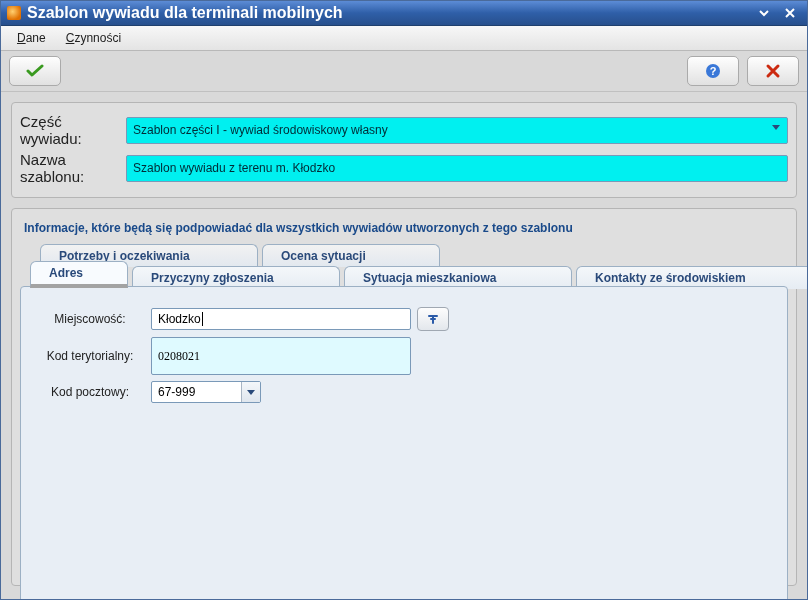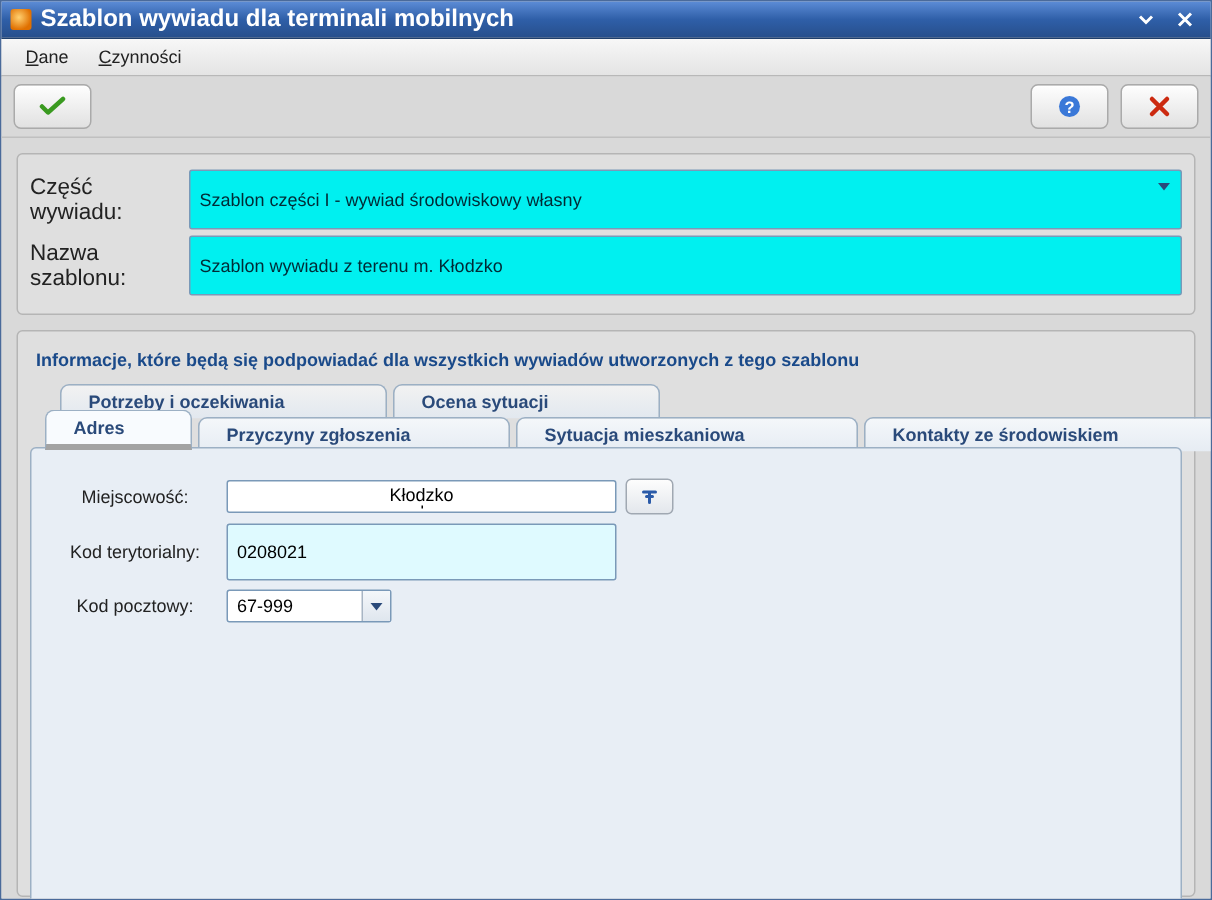--- a/index.html
+++ b/index.html
@@ -106,21 +106,21 @@
     margin: 4px 0;
   }
   .form-row label {
     width: 106px;
     text-align: left;
     color: #222;
     font-size: 15px;
   }
   .combo, .textfield {
     flex: 1;
-    height: 40px;
+    height: 27px;
     box-sizing: border-box;
     border: 1px solid #7a99b8;
     background: #00f0f0;
     color: #002b36;
     padding: 2px 6px;
     font-family: inherit;
     font-size: 12px;
     border-radius: 2px;
   }
   .combo {
@@ -226,21 +226,21 @@
     font-size: 12px;
     border-radius: 2px;
     color:#000;
   }
   .cyan-input {
     height: 38px;
     box-sizing: border-box;
     border: 1px solid #7a99b8;
     background: #dffaff;
     padding: 12px 6px;
-    font-family: Liberation Sans, sans-serif;
+    font-family: Liberation Serif, serif;
     font-size: 12px;
     border-radius: 2px;
     color:#000;
   }
   .small-btn {
     height: 22px;
     width: 30px;
     margin-left: 6px;
     border: 1px solid #a0a8b2;
     border-radius: 4px;
@@ -362,21 +362,21 @@
               <span>Sytuacja mieszkaniowa</span>
             </div>
           <div class="tab inactive" style="min-width:210px;">
               <span>Kontakty ze środowiskiem</span>
             </div>
         </div>
 
         <div class="tab-body">
           <div class="inner-row">
             <label>Miejscowość:</label>
-            <div class="white-input" style="width:260px; display:flex; align-items:center;flex-direction:column;">
+            <div class="white-input" style="width:260px; display:flex; align-items:center;">
               <span>Kłodzko</span>
                 <span class="cursor-caret"></span>
             </div>
             <span class="small-btn">
               <svg width="14" height="14" viewBox="0 0 14 14">
                 <path d="M3 4 L11 4 M5 7 L9 7 M7 4 L7 11" stroke="#2a5aa8" stroke-width="2" fill="none" stroke-linecap="round"></path>
               </svg>
             </span>
           </div>
           <div class="inner-row">

